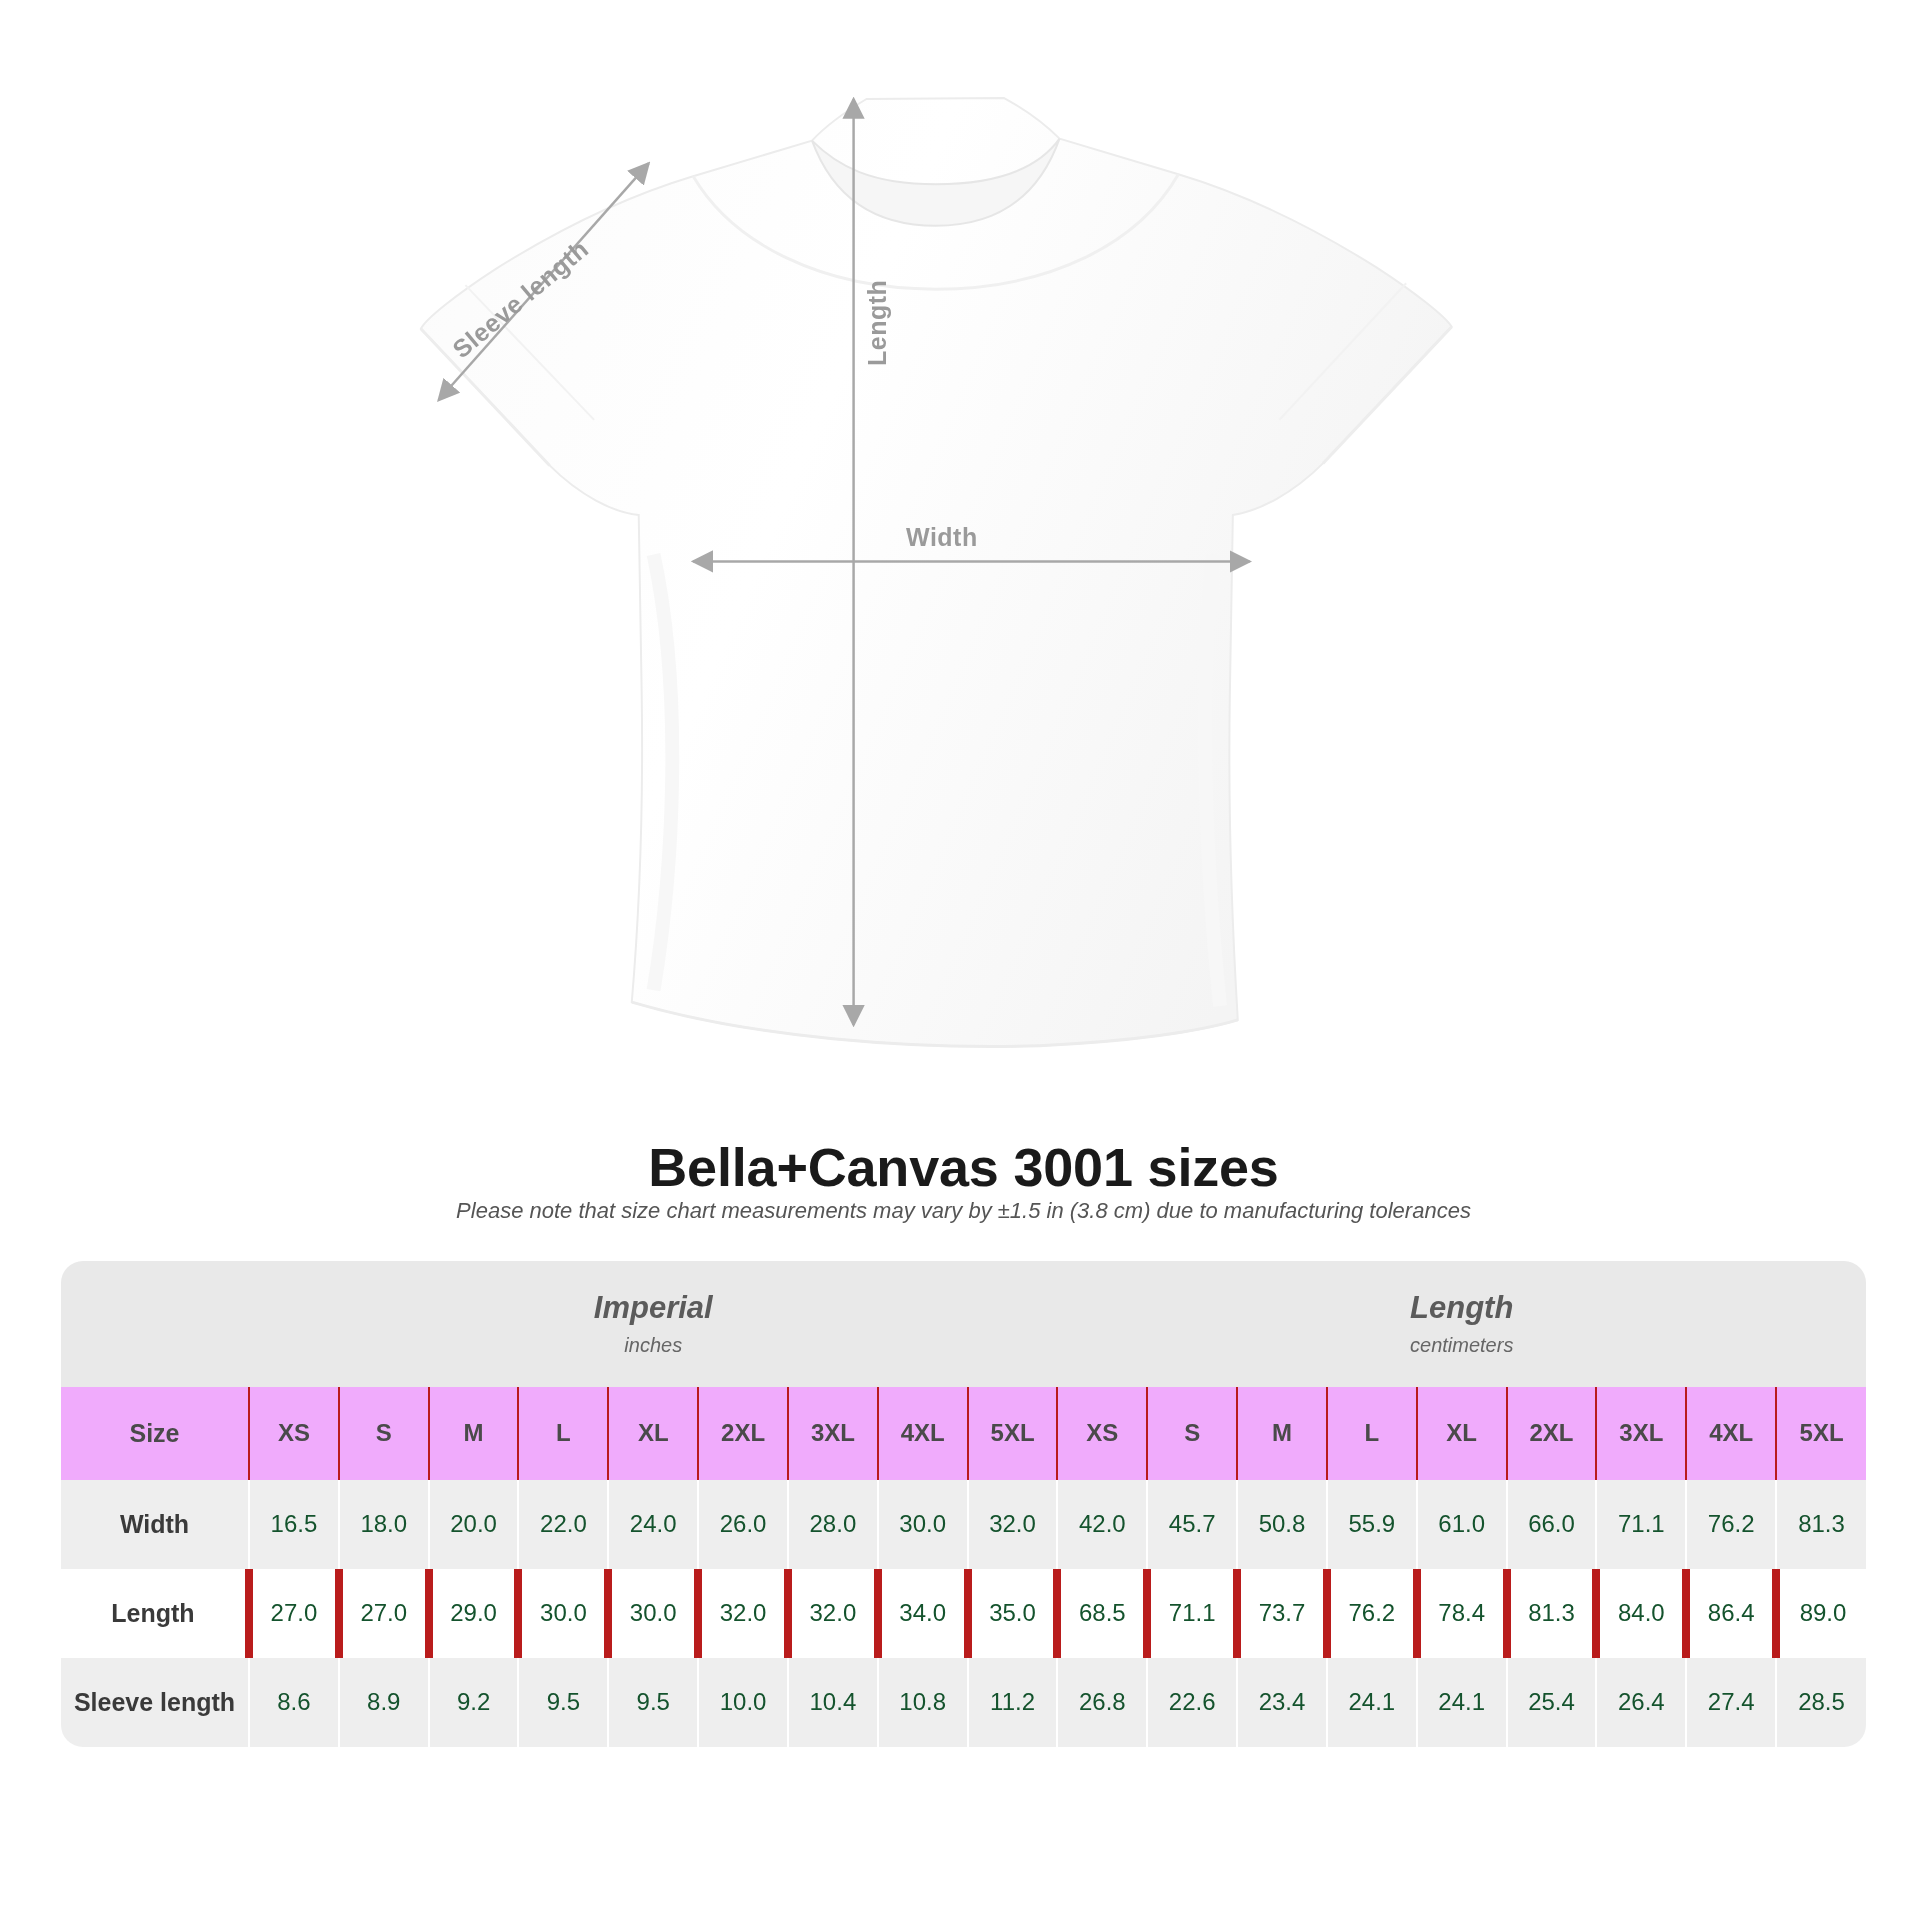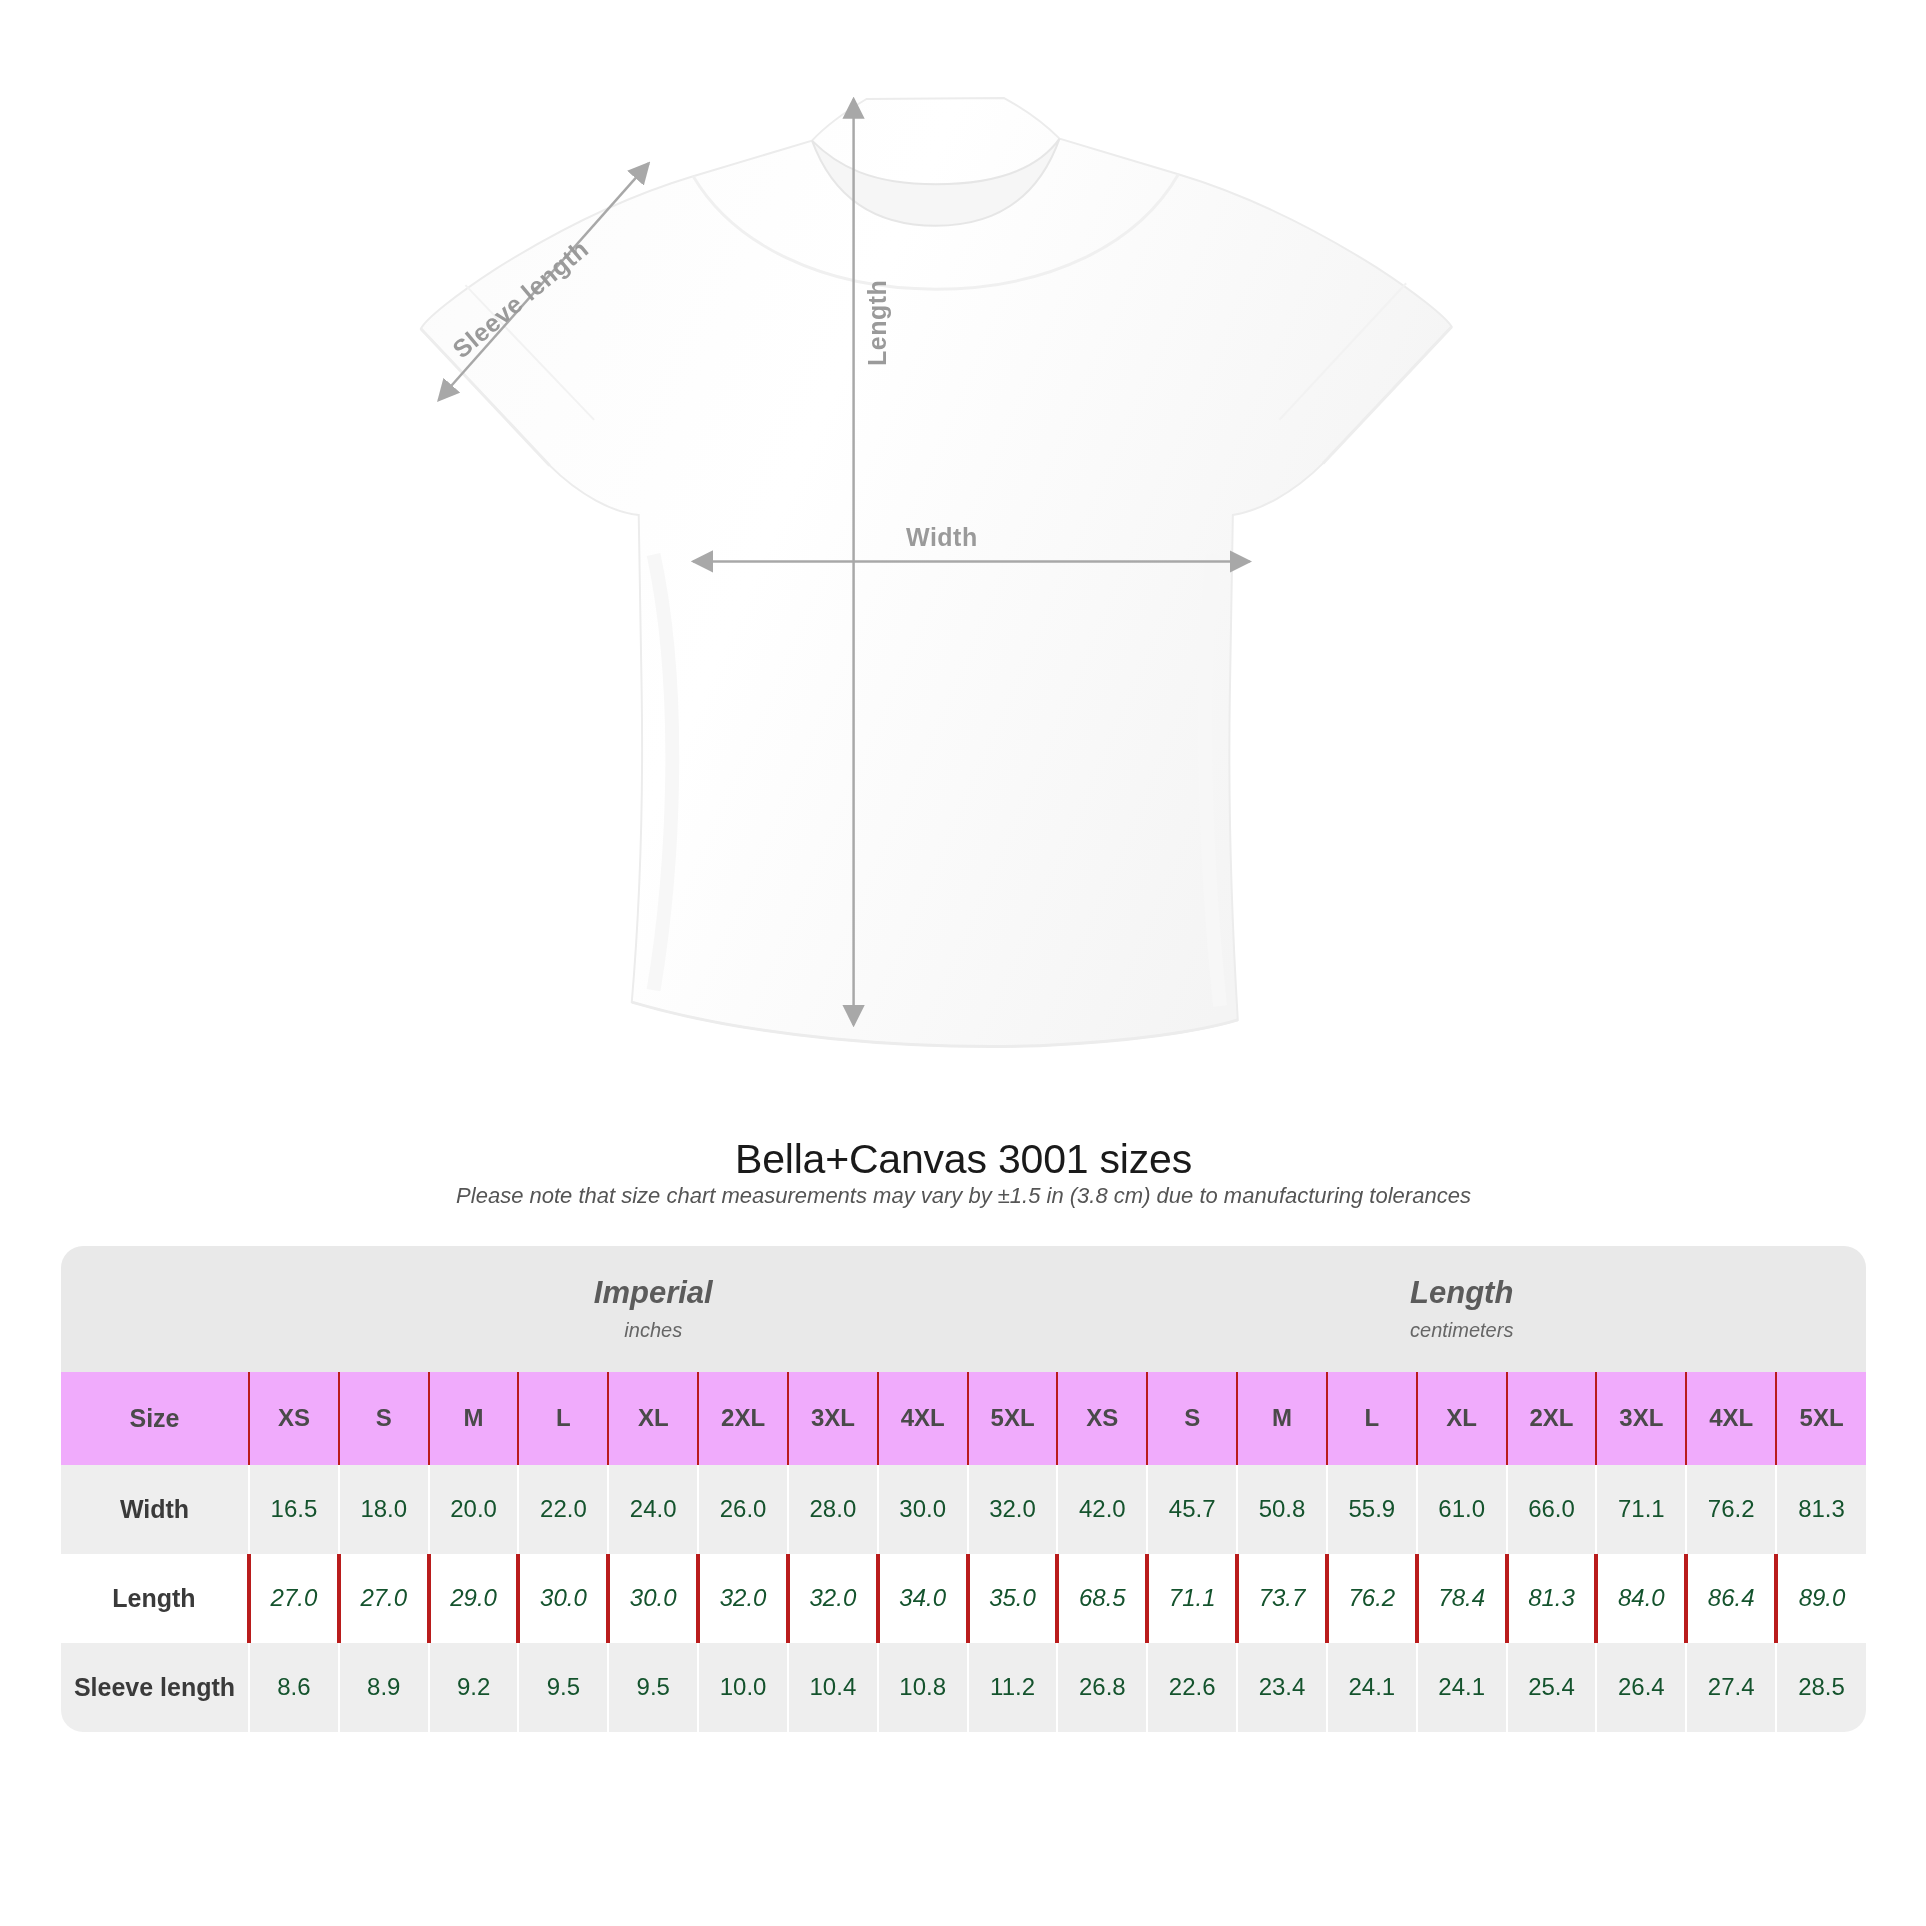--- a/index.html
+++ b/index.html
@@ -54,22 +54,22 @@
     transform: rotate(-40deg);
     transform-origin: left top;
   }
 
   
   .title-block {
     text-align: center;
     margin-top: 22px;
   }
   .chart-title {
-    font-size: 41px;
-    font-weight: normal;
+    font-size: 54px;
+    font-weight: bold;
     color: #1a1a1a;
     letter-spacing: -0.2px;
     margin-top: 16px;
   }
   .chart-note {
     font-size: 22px;
     font-style: italic;
     color: #555555;
   }
 
@@ -123,21 +123,21 @@
   .data-row.shaded td { background: #eeeeee; }
   .data-row.plain td { background: #ffffff; }
   .data-row td.rowlabel {
     font-size: 25px;
     font-weight: bold;
     color: #3a3a3a;
   }
   col.label-col { width: 188px; }
   .vsep { border-left: 2px solid #ffffff; }
   .data-row.shaded td.vsep { border-left: 2px solid #ffffff; }
-  .data-row.plain td.vsep { border-left: 4px solid #b91c1c; font-style: italic; }
+  .data-row.plain td.vsep { border-left: 8px solid #b91c1c; }
   .hdr-row td.vsep { border-left: 2px solid #b91c1c; }
 </style>
 </head>
 <body>
 
 <div class="page">
 
   <div class="illustration">
     <svg class="shirt-svg" width="1927" height="1114" viewBox="0 0 1946 1125">
       <defs>

